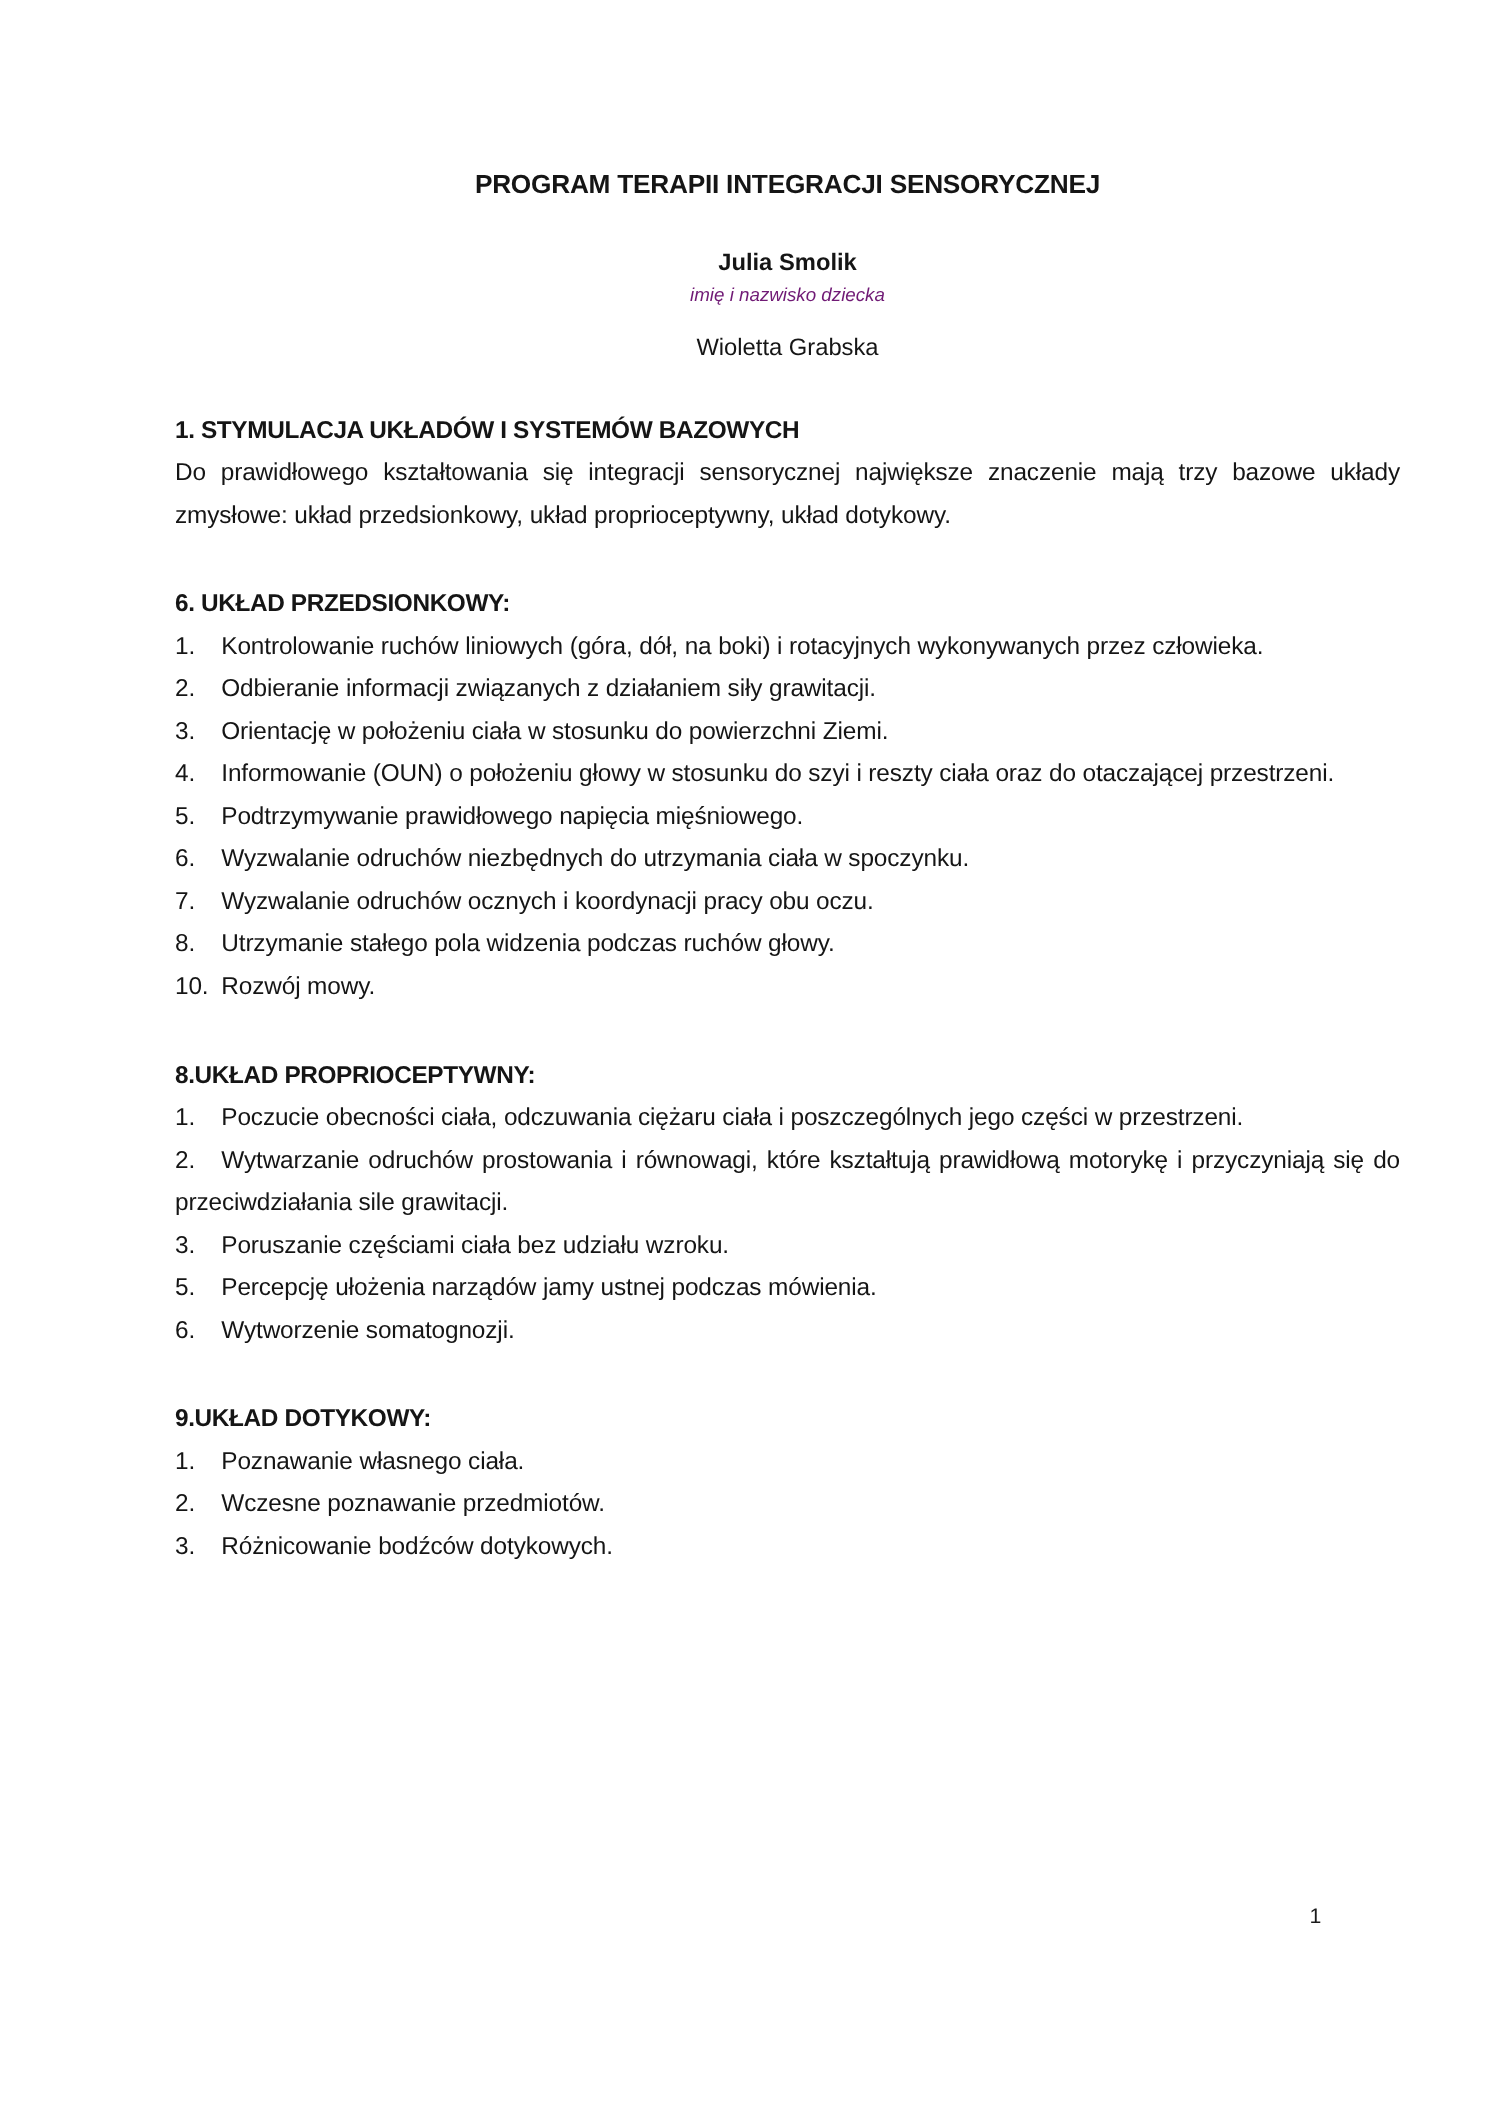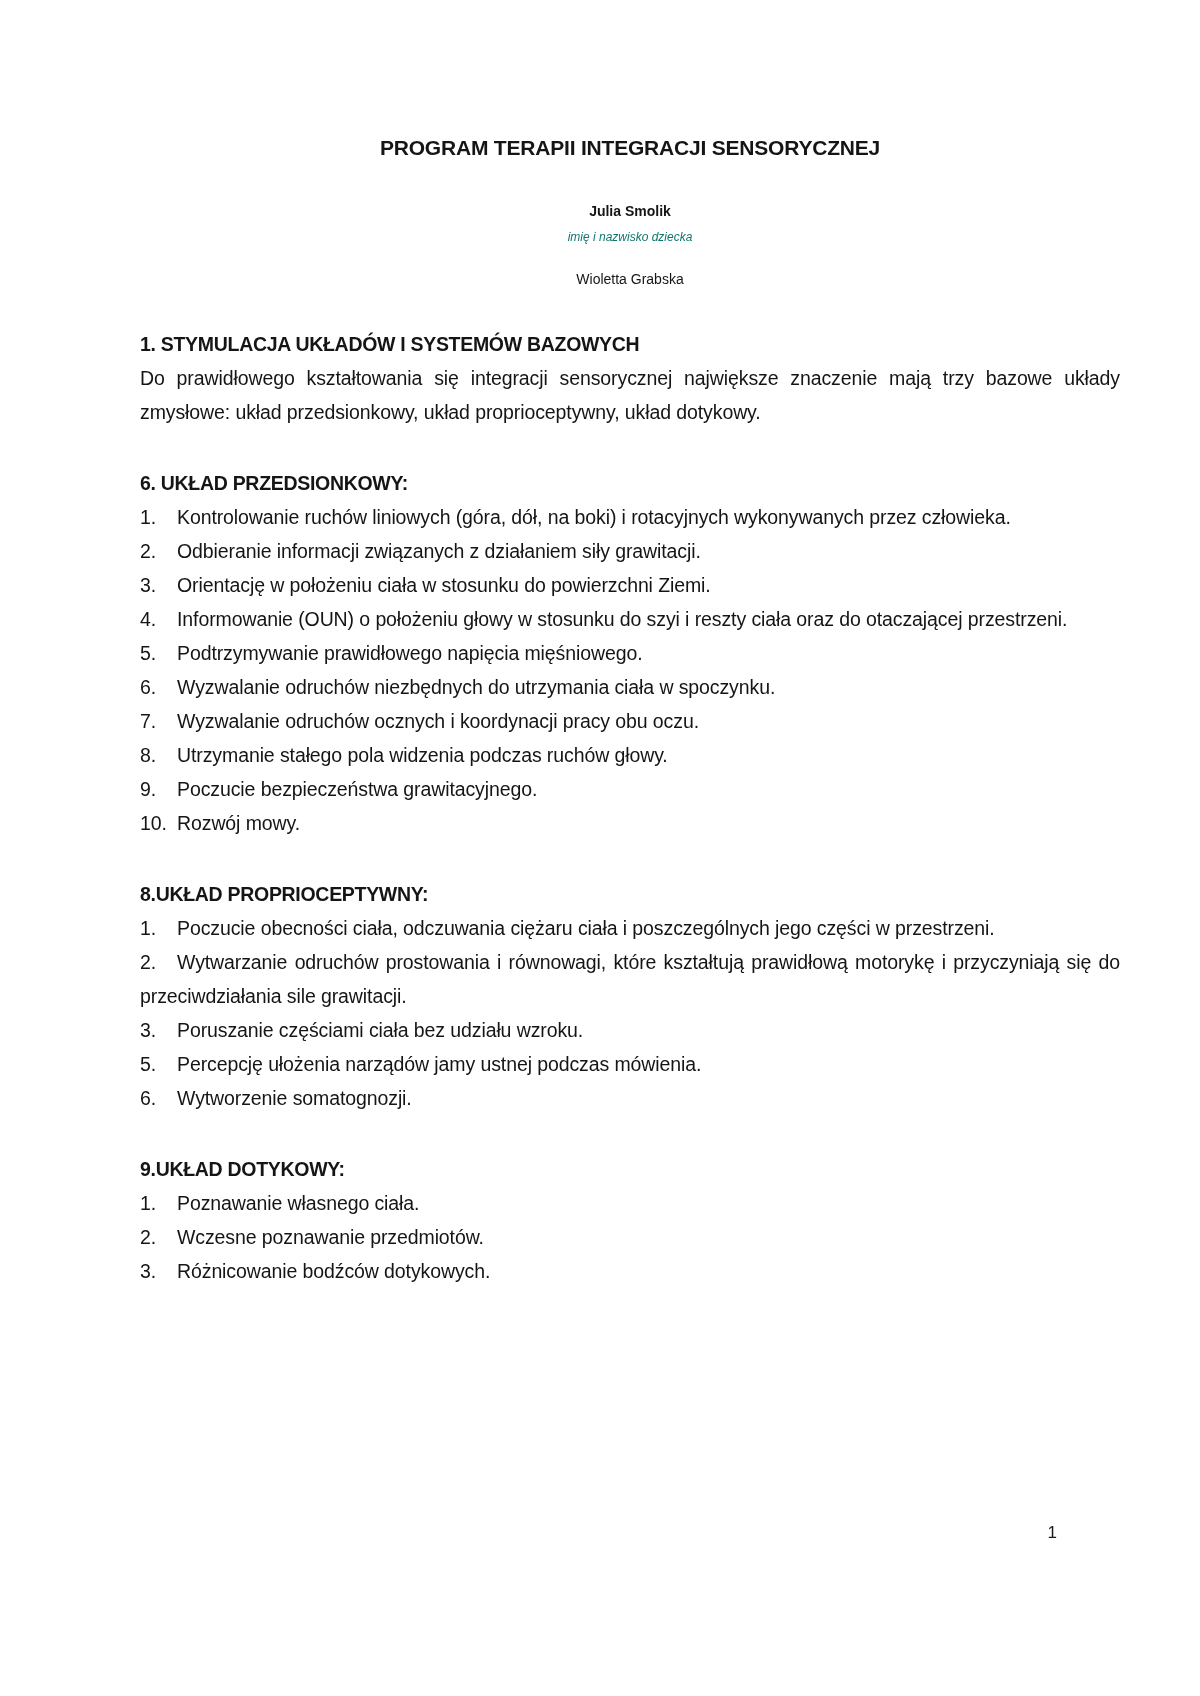--- a/index.html
+++ b/index.html
@@ -21,30 +21,30 @@
   
   .doc-header { text-align: center; }
   .doc-title {
     margin: 0 0 36px 0;
     font-size: 21px;
     font-weight: 700;
     letter-spacing: -0.2px;
     line-height: 26px;
   }
   .person-name {
-    font-size: 14px;
+    font-size: 19px;
     font-weight: 700;
     line-height: 28px;
   }
   .person-name.regular { font-weight: 400; }
   .person-caption {
     font-style: italic;
-    font-size: 12px;
+    font-size: 15px;
     line-height: 24px;
-    color: #0f766e;
+    color: #701a75;
   }
   .name-group2 { margin-top: 16px; }
   
   .doc-body { margin-top: 34px; }
   .section + .section { margin-top: 37px; }
   .heading {
     margin: 0;
     font-size: 19.5px;
     font-weight: 700;
     letter-spacing: -0.3px;
@@ -102,21 +102,20 @@
       <section class="section">
         <h2 class="heading">6. UKŁAD PRZEDSIONKOWY:</h2>
         <div class="item"><span class="num">1.</span><span class="itext">Kontrolowanie ruchów liniowych (góra, dół, na boki) i rotacyjnych wykonywanych przez człowieka.</span></div>
         <div class="item"><span class="num">2.</span><span class="itext">Odbieranie informacji związanych z działaniem siły grawitacji.</span></div>
         <div class="item"><span class="num">3.</span><span class="itext">Orientację w położeniu ciała w stosunku do powierzchni Ziemi.</span></div>
         <div class="item"><span class="num">4.</span><span class="itext">Informowanie (OUN) o położeniu głowy w stosunku do szyi i reszty ciała oraz do otaczającej przestrzeni.</span></div>
         <div class="item"><span class="num">5.</span><span class="itext">Podtrzymywanie prawidłowego napięcia mięśniowego.</span></div>
         <div class="item"><span class="num">6.</span><span class="itext">Wyzwalanie odruchów niezbędnych do utrzymania ciała w spoczynku.</span></div>
         <div class="item"><span class="num">7.</span><span class="itext">Wyzwalanie odruchów ocznych i koordynacji pracy obu oczu.</span></div>
         <div class="item"><span class="num">8.</span><span class="itext">Utrzymanie stałego pola widzenia podczas ruchów głowy.</span></div>
-        <div class="item"><span class="num">9.</span><span class="itext">Poczucie bezpieczeństwa grawitacyjnego.</span></div>
         <div class="item"><span class="num">10.</span><span class="itext">Rozwój mowy.</span></div>
       </section>
       <section class="section">
         <h2 class="heading">8.UKŁAD PROPRIOCEPTYWNY:</h2>
         <div class="item"><span class="num">1.</span><span class="itext">Poczucie obecności ciała, odczuwania ciężaru ciała i poszczególnych jego części w przestrzeni.</span></div>
         <div class="item"><span class="num">2.</span><span class="itext">Wytwarzanie odruchów prostowania i równowagi, które kształtują prawidłową motorykę i przyczyniają się do przeciwdziałania sile grawitacji.</span></div>
         <div class="item"><span class="num">3.</span><span class="itext">Poruszanie częściami ciała bez udziału wzroku.</span></div>
         <div class="item"><span class="num">5.</span><span class="itext">Percepcję ułożenia narządów jamy ustnej podczas mówienia.</span></div>
         <div class="item"><span class="num">6.</span><span class="itext">Wytworzenie somatognozji.</span></div>
       </section>

